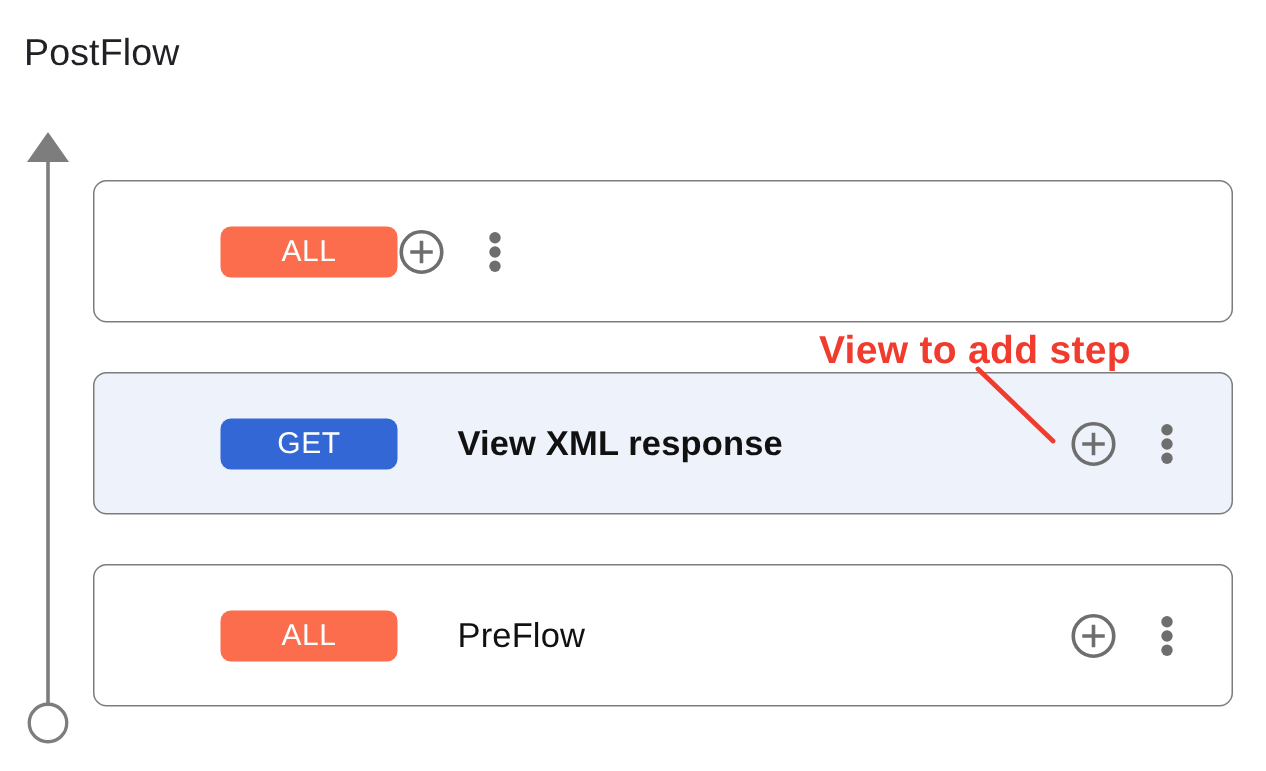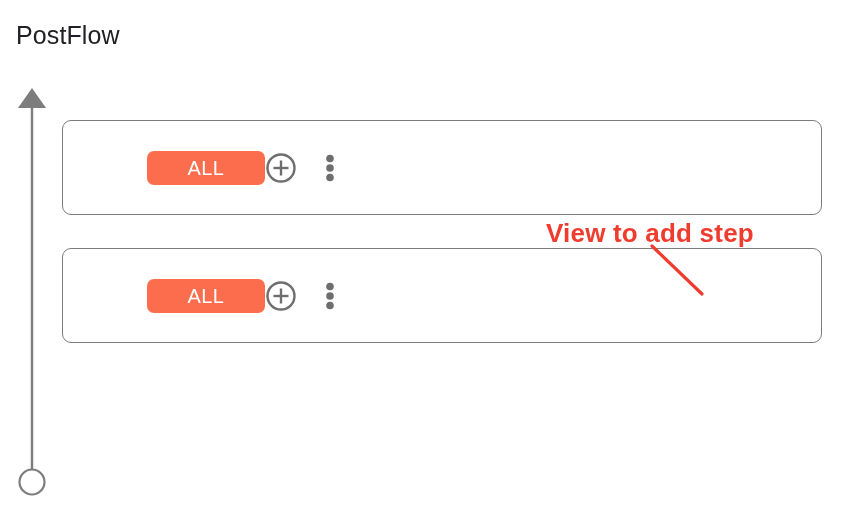--- a/index.html
+++ b/index.html
@@ -147,23 +147,40 @@
         <line x1="8.5" y1="16" x2="23.5" y2="16" stroke="#6e6e6e" stroke-width="2.4"></line>
       </svg>
       <svg class="icon-menu" viewBox="0 0 22 32">
         <circle cx="11" cy="6.5" r="3.8" fill="#6e6e6e"></circle>
         <circle cx="11" cy="16" r="3.8" fill="#6e6e6e"></circle>
         <circle cx="11" cy="25.5" r="3.8" fill="#6e6e6e"></circle>
       </svg>
     </div>
   </div>
 
+  <div class="step-row is-selected">
+    <div class="step-badge" style="background:#3367d6;">GET</div>
+    <div class="step-label">View XML response</div>
+    <div class="step-actions">
+      <svg class="icon-add" viewBox="0 0 32 32">
+        <circle cx="16" cy="16" r="13.5" fill="none" stroke="#6e6e6e" stroke-width="2.4"></circle>
+        <line x1="16" y1="8.5" x2="16" y2="23.5" stroke="#6e6e6e" stroke-width="2.4"></line>
+        <line x1="8.5" y1="16" x2="23.5" y2="16" stroke="#6e6e6e" stroke-width="2.4"></line>
+      </svg>
+      <svg class="icon-menu" viewBox="0 0 22 32">
+        <circle cx="11" cy="6.5" r="3.8" fill="#6e6e6e"></circle>
+        <circle cx="11" cy="16" r="3.8" fill="#6e6e6e"></circle>
+        <circle cx="11" cy="25.5" r="3.8" fill="#6e6e6e"></circle>
+      </svg>
+    </div>
+  </div>
 
   <div class="step-row">
     <div class="step-badge" style="background:#fb6d4c;">ALL</div>
+    <div class="step-label">PreFlow</div>
     <div class="step-actions">
       <svg class="icon-add" viewBox="0 0 32 32">
         <circle cx="16" cy="16" r="13.5" fill="none" stroke="#6e6e6e" stroke-width="2.4"></circle>
         <line x1="16" y1="8.5" x2="16" y2="23.5" stroke="#6e6e6e" stroke-width="2.4"></line>
         <line x1="8.5" y1="16" x2="23.5" y2="16" stroke="#6e6e6e" stroke-width="2.4"></line>
       </svg>
       <svg class="icon-menu" viewBox="0 0 22 32">
         <circle cx="11" cy="6.5" r="3.8" fill="#6e6e6e"></circle>
         <circle cx="11" cy="16" r="3.8" fill="#6e6e6e"></circle>
         <circle cx="11" cy="25.5" r="3.8" fill="#6e6e6e"></circle>

